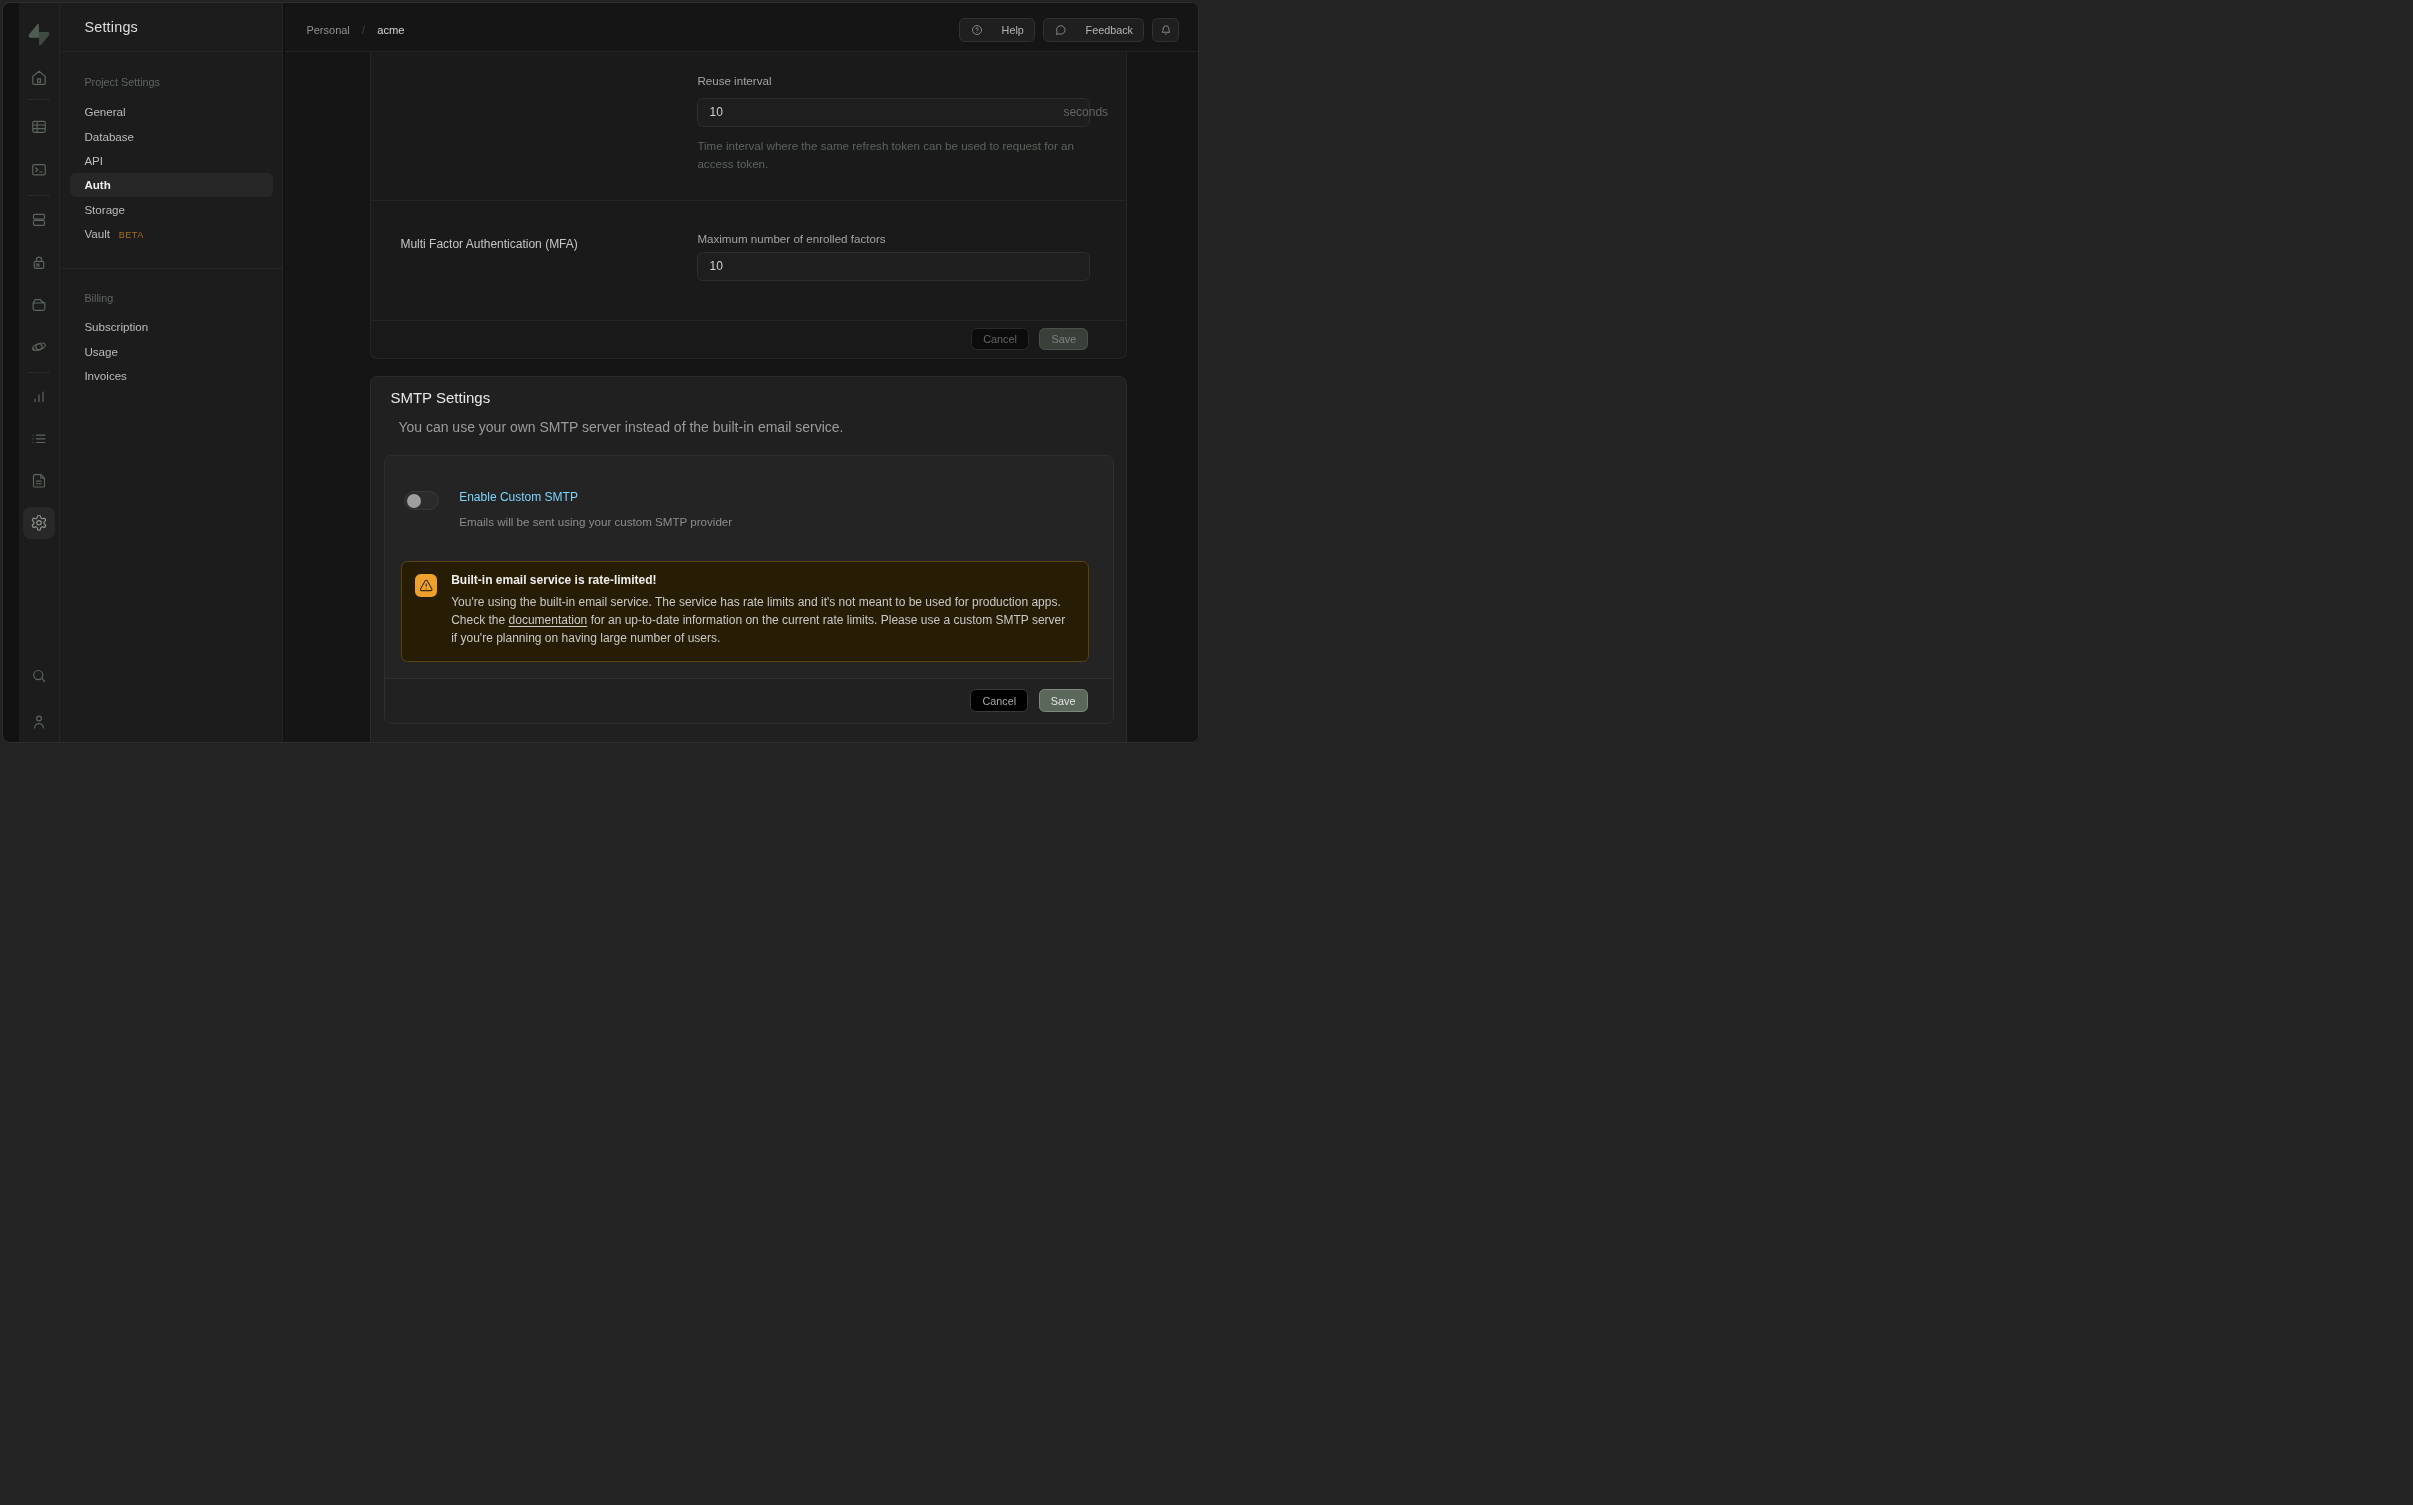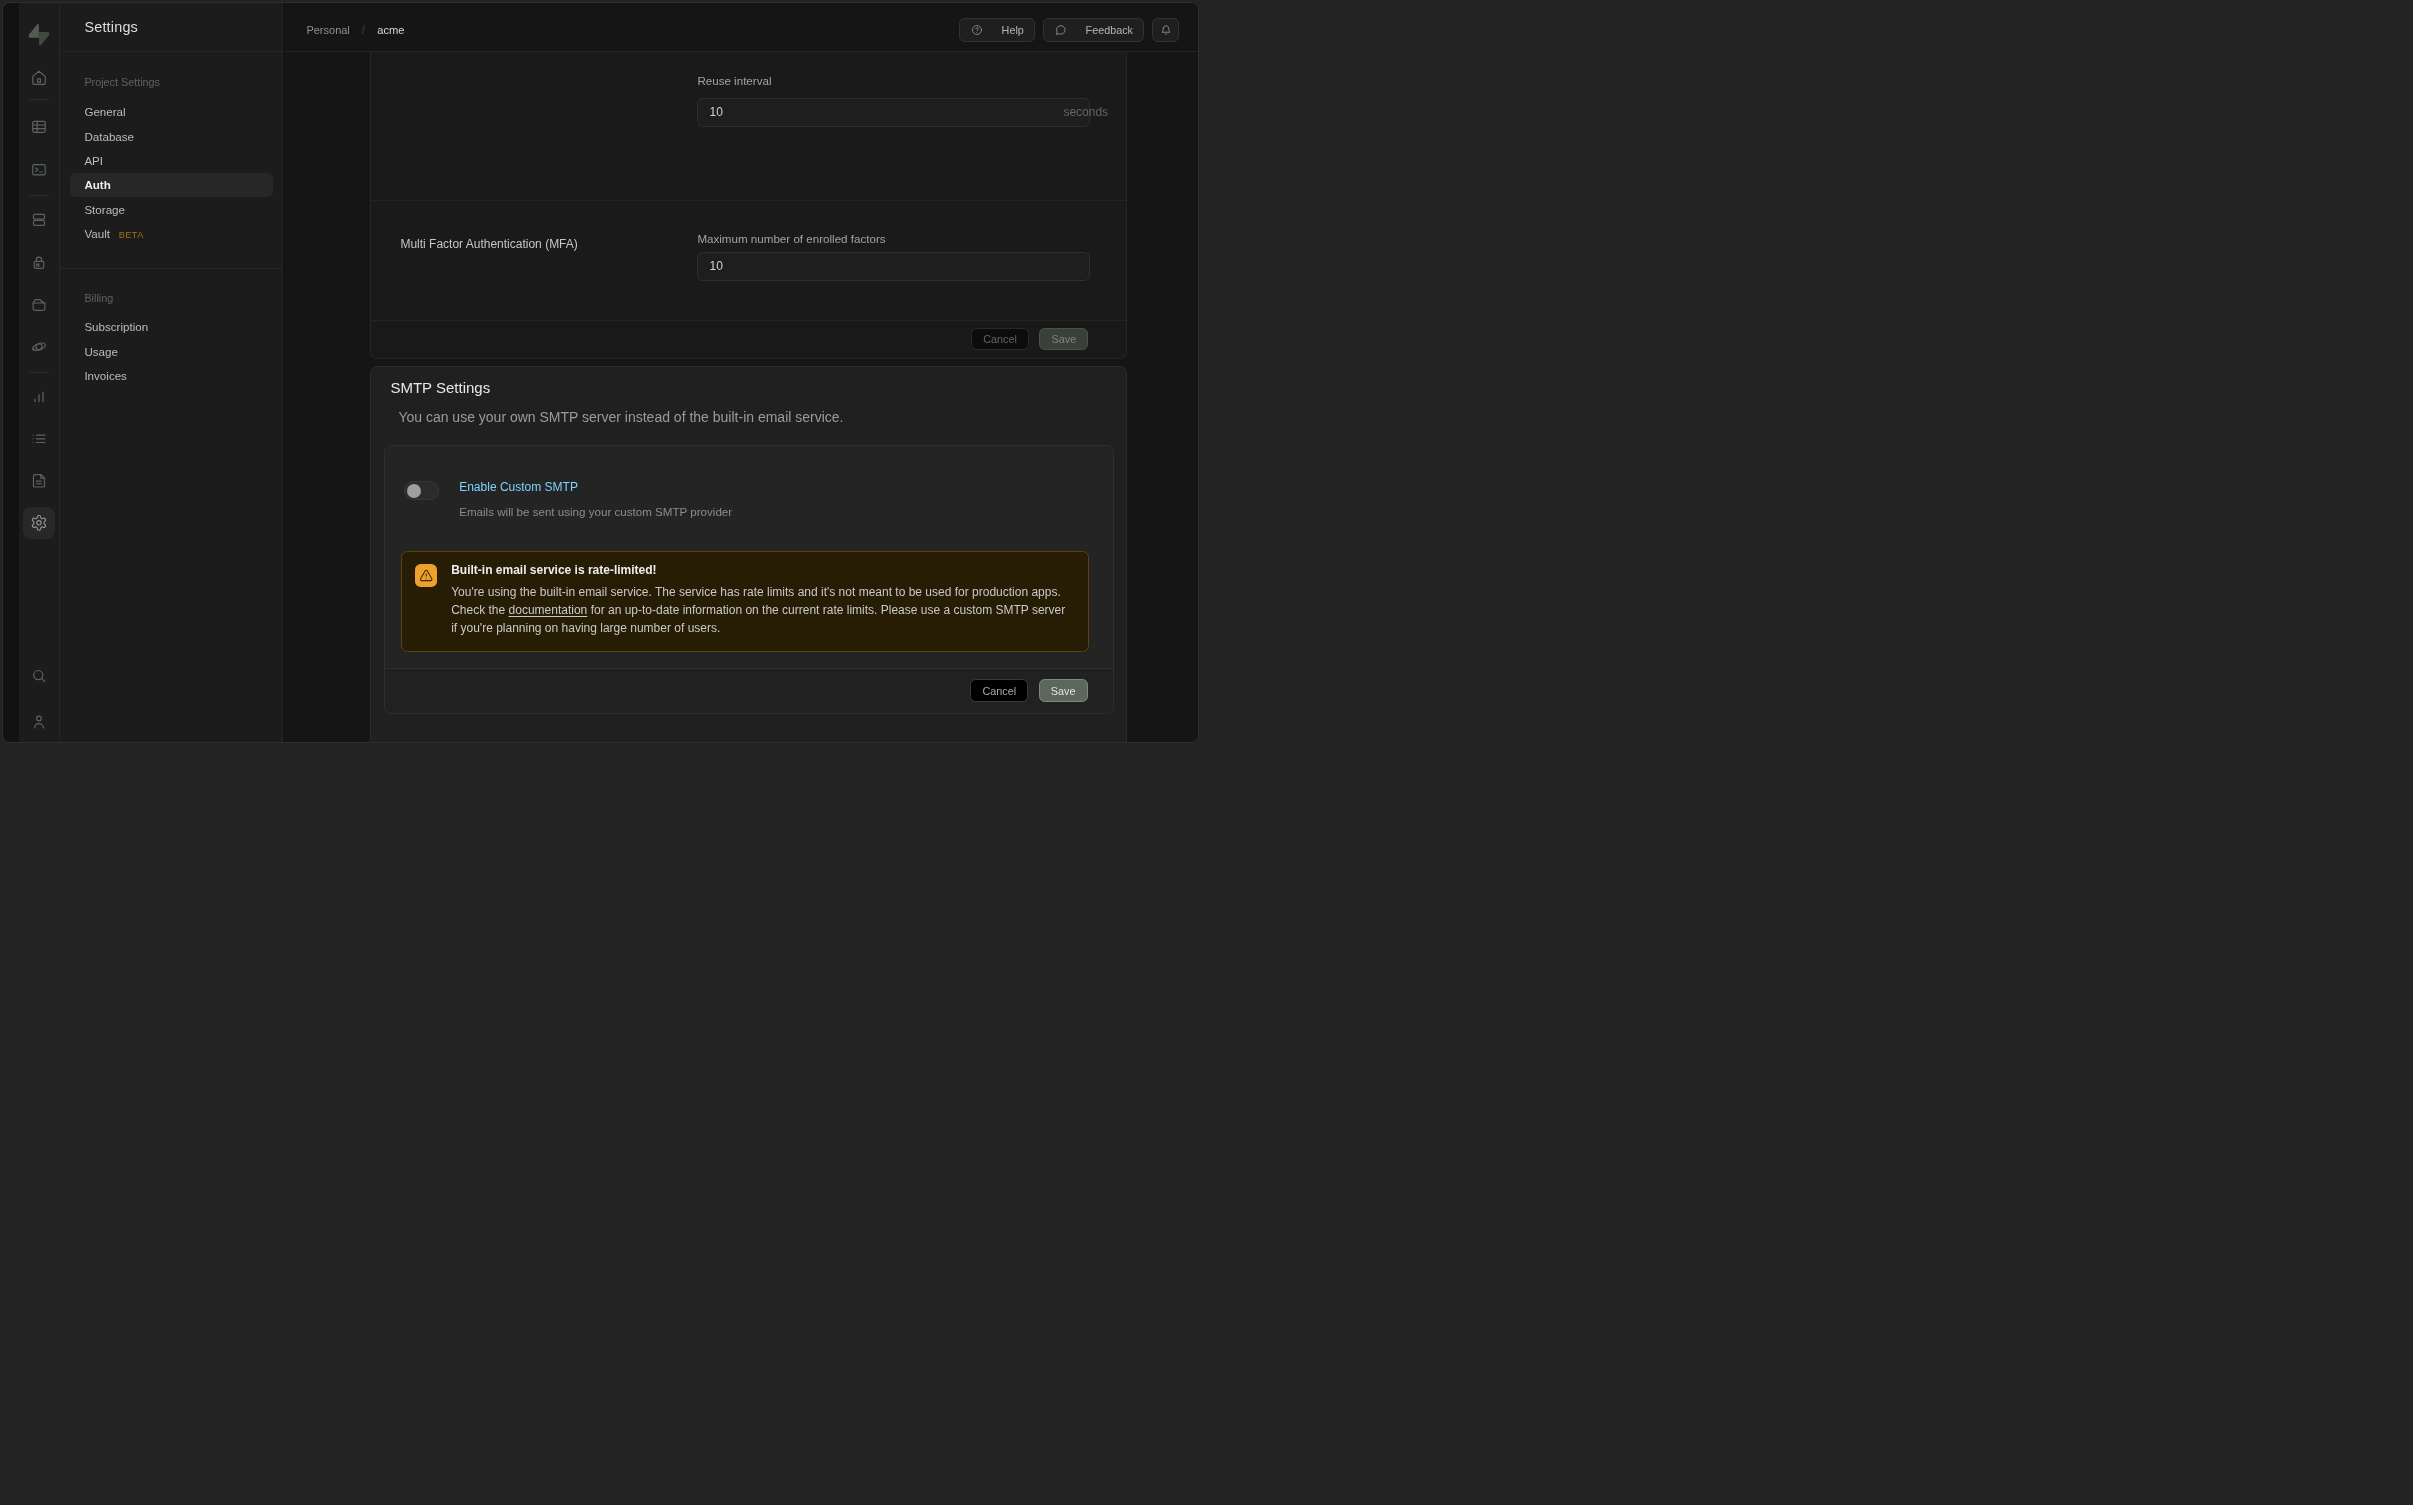--- a/index.html
+++ b/index.html
@@ -92,21 +92,21 @@
   }
   .btn {
     height:22.3px; padding:0 11.2px; border-radius:5.6px; font-size:10.8px;
     display:flex; align-items:center; cursor:pointer;
   }
   .btn-cancel { background:#000000; border:0.8px solid #3a3a3a; color:#a9a9a9; }
   .btn-save { background:#5a675a; border:0.8px solid #7d897c; color:#e4e4e4; }
   .dim { opacity:.5; }
   
   .card2 {
-    position:absolute; left:85px; top:314px; width:757px; height:391px;
+    position:absolute; left:85px; top:324px; width:757px; height:391px;
     background:#202020; border:0.8px solid #2b2b2b; border-radius:7.2px;
   }
   .smtp-title { position:absolute; left:19px; top:12.8px; font-size:15px; color:#e8e8e8; }
   .smtp-sub { position:absolute; left:19px; top:42px; font-size:14px; color:#9b9b9b;margin-left:8px; }
   .subcard {
     position:absolute; left:12.8px; right:12.8px; top:78px; height:269px;
     background:#242424; border:0.8px solid #2f2f2f; border-radius:7.2px;
   }
   .toggle {
     position:absolute; left:18.4px; top:35px; width:35px; height:19px;
@@ -285,20 +285,21 @@
         </div>
       </div>
     </div>
 
     <div class="main">
 
       <div class="card1">
         <div class="flabel" style="left:326px; top:22.3px">Reuse interval</div>
         <input class="tinput" style="top: 46px;" value="10">
         <div class="unit" style="left:692px; top:53px">seconds</div>
+        <div class="helper">Time interval where the same refresh token can be used to request for an access token.</div>
 
         <div class="card-divider"></div>
 
         <div class="side-label">Multi Factor Authentication (MFA)</div>
         <div class="flabel" style="left:326px; top:180px">Maximum number of enrolled factors</div>
         <input class="tinput" style="top: 200px;" value="10">
 
         <div class="cfooter">
           <div class="btn btn-cancel dim">Cancel</div>
           <div class="btn btn-save dim">Save</div>

